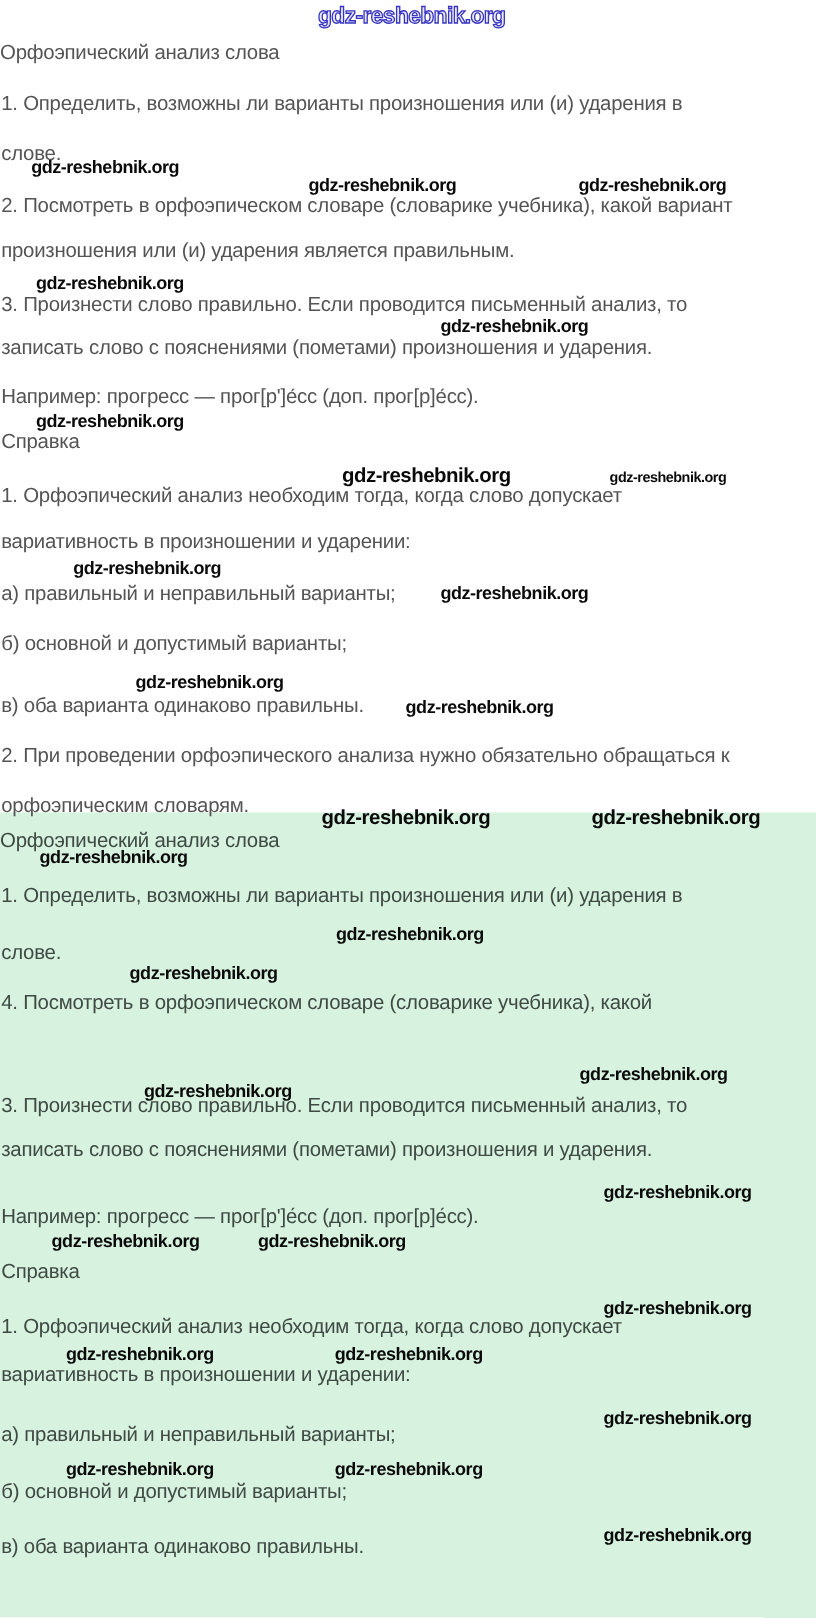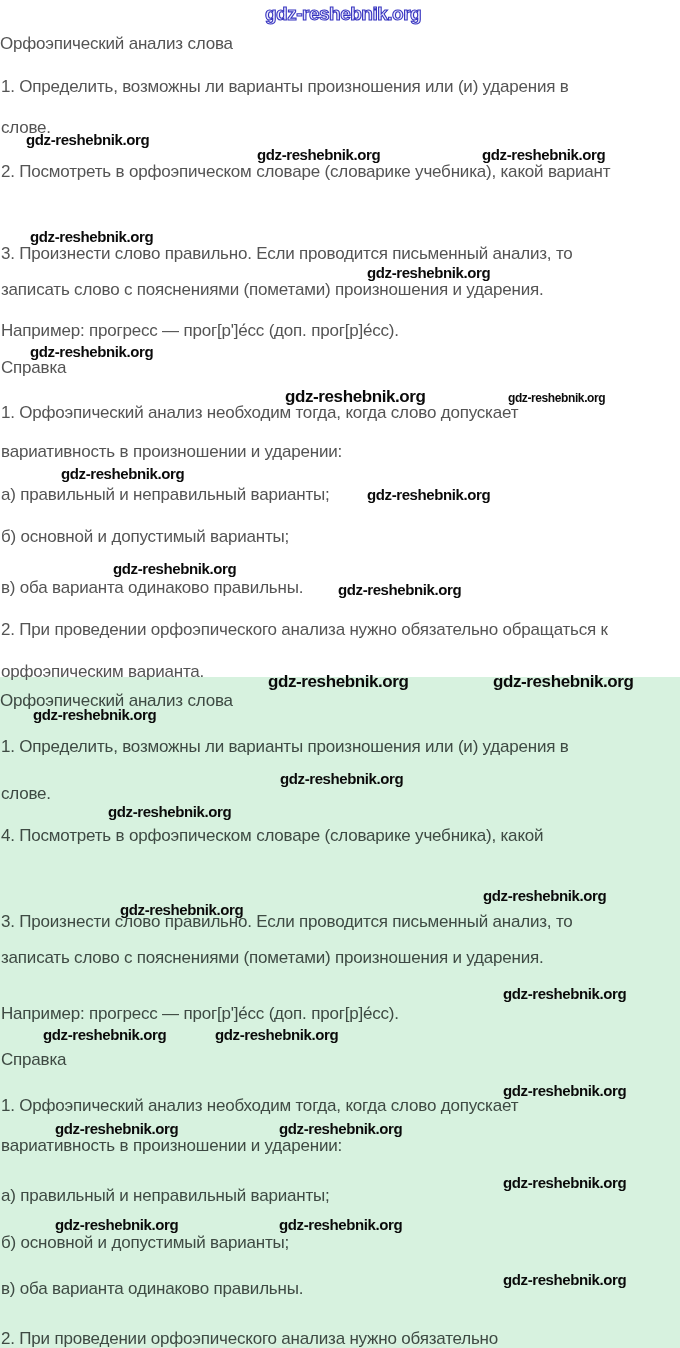--- a/index.html
+++ b/index.html
@@ -57,20 +57,21 @@
   <div class="ln" style="left:0;top:34px">Орфоэпический анализ слова</div>
 
   <div class="ln" style="top:77px">1. Определить, возможны ли варианты произношения или (и) ударения в</div>
   <div class="ln" style="top:118px">слове.</div>
 
   <div class="wm" style="left:26px;top:131px">gdz-reshebnik.org</div>
   <div class="wm" style="left:257px;top:146px">gdz-reshebnik.org</div>
   <div class="wm" style="left:482px;top:146px">gdz-reshebnik.org</div>
 
   <div class="ln" style="top:162px">2. Посмотреть в орфоэпическом словаре (словарике учебника), какой вариант</div>
+  <div class="ln" style="top:199px">произношения или (и) ударения является правильным.</div>
 
   <div class="wm" style="left:30px;top:228px">gdz-reshebnik.org</div>
 
   <div class="ln" style="top:244px">3. Произнести слово правильно. Если проводится письменный анализ, то</div>
   <div class="wm" style="left:367px;top:264px">gdz-reshebnik.org</div>
   <div class="ln" style="top:280px">записать слово с пояснениями (пометами) произношения и ударения.</div>
 
   <div class="ln" style="top:321px">Например: прогресс — прог[р']е́сс (доп. прог[р]е́сс).</div>
 
   <div class="wm" style="left:30px;top:343px">gdz-reshebnik.org</div>
@@ -88,21 +89,21 @@
   <div class="wm" style="left:367px;top:486px">gdz-reshebnik.org</div>
 
   <div class="ln" style="top:527px">б) основной и допустимый варианты;</div>
 
   <div class="wm" style="left:113px;top:560px">gdz-reshebnik.org</div>
 
   <div class="ln" style="top:578px">в) оба варианта одинаково правильны.</div>
   <div class="wm" style="left:338px;top:581px">gdz-reshebnik.org</div>
 
   <div class="ln" style="top:620px">2. При проведении орфоэпического анализа нужно обязательно обращаться к</div>
-  <div class="ln" style="top:662px">орфоэпическим варианта.</div>
+  <div class="ln" style="top:662px">орфоэпическим словарям.</div>
 
   <div class="wm wm-lg" style="left:268px;top:672px">gdz-reshebnik.org</div>
   <div class="wm wm-lg" style="left:493px;top:672px">gdz-reshebnik.org</div>
 
   <div class="ln lng" style="left:0;top:691px">Орфоэпический анализ слова</div>
   <div class="wm" style="left:33px;top:706px">gdz-reshebnik.org</div>
 
   <div class="ln lng" style="top:737px">1. Определить, возможны ли варианты произношения или (и) ударения в</div>
   <div class="wm" style="left:280px;top:770px">gdz-reshebnik.org</div>
   <div class="ln lng" style="top:784px">слове.</div>
@@ -135,15 +136,14 @@
   <div class="wm" style="left:503px;top:1174px">gdz-reshebnik.org</div>
   <div class="ln lng" style="top:1186px">а) правильный и неправильный варианты;</div>
 
   <div class="wm" style="left:55px;top:1216px">gdz-reshebnik.org</div>
   <div class="wm" style="left:279px;top:1216px">gdz-reshebnik.org</div>
   <div class="ln lng" style="top:1233px">б) основной и допустимый варианты;</div>
 
   <div class="wm" style="left:503px;top:1271px">gdz-reshebnik.org</div>
   <div class="ln lng" style="top:1279px">в) оба варианта одинаково правильны.</div>
 
-  <div class="ln lng" style="top:1329px">2. При проведении орфоэпического анализа нужно обязательно</div>
 
 </div>
 
 </body></html>

